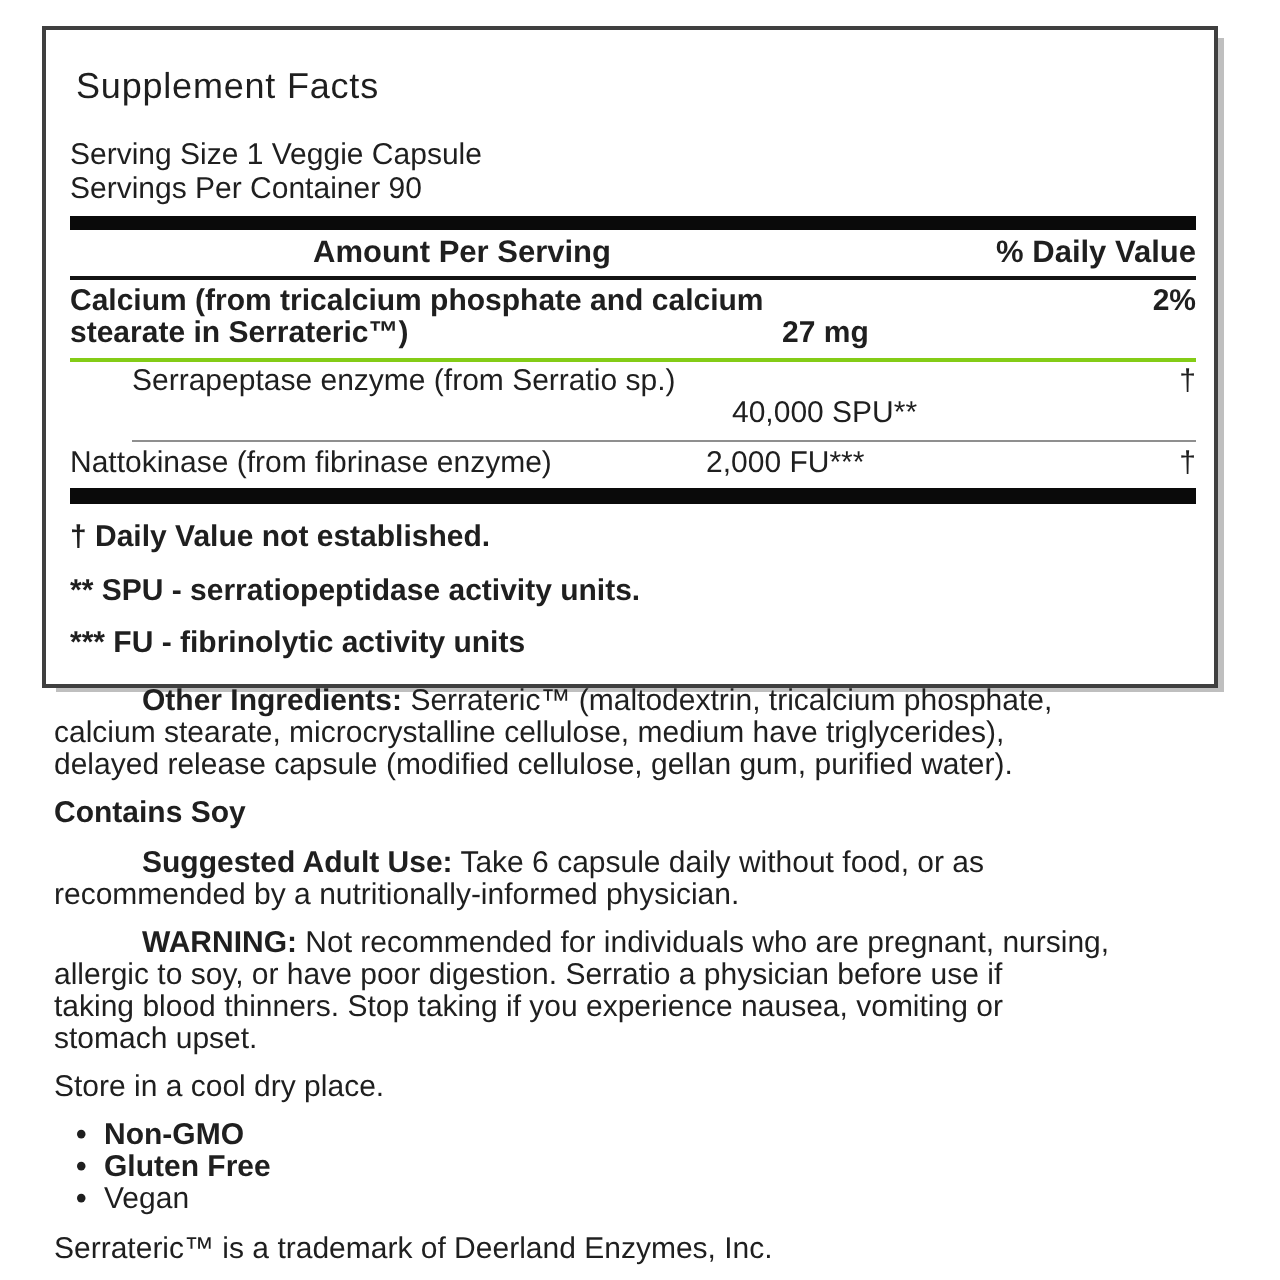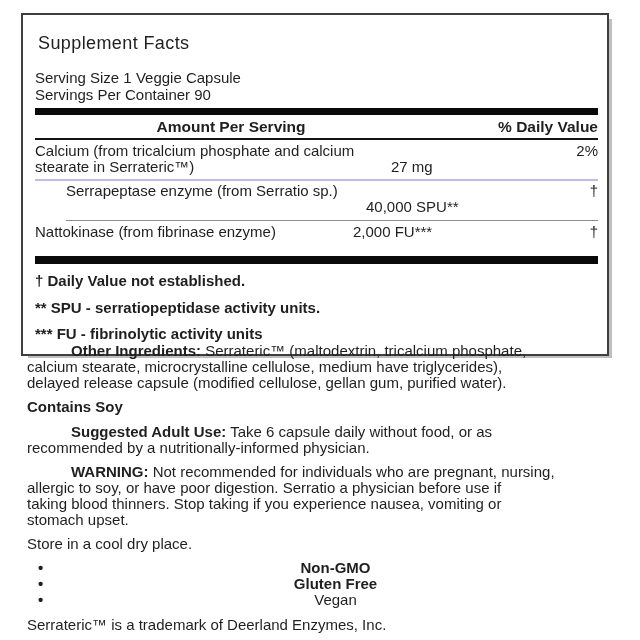--- a/index.html
+++ b/index.html
@@ -35,40 +35,40 @@
     font-weight:bold; font-size:15.5px;
     padding:3px 0 2px;
     border-bottom:2.5px solid #141414;
   }
   .col-header .amt-h { width:392px; text-align:center; }
   .col-header .dv-h { margin-left:auto; }
   .nrow { font-size:15px; line-height:16px; position:relative; }
   .nrow .l1 { display:flex; position:relative; }
   .nrow .l2 { position:relative; height:16px; }
   .nrow .dv { margin-left:auto; text-align:right; }
-  .nrow-1 { padding:3px 0 4px; border-bottom:2px solid #c4b5fd; }
+  .nrow-1 { padding:3px 0 4px; border-bottom:2px solid #84cc16;font-weight:bold; }
   .nrow-2 { padding:2px 0 5px; border-bottom:1.5px solid #8f8f8f;margin-left:31px; }
-  .nrow-3 { padding:3px 0 16px; }
+  .nrow-3 { padding:3px 0 4px; }
   .amt { position:absolute; white-space:nowrap; }
   .amt-calcium { left:356px; top:0; }
   .amt-serrapeptase { left:300px; top:0; }
   .amt-nattokinase { left:318px; top:0; }
   .fn { font-size:15px; line-height:16px; margin-top:10.5px;font-weight:bold; }
   .fn.fn-first { margin-top:9px; }
   
   .info {
     position:absolute; left:27px; top:343px; width:592px;
     font-size:15px; line-height:16px;
   }
   .para { margin:0 0 8px 0; white-space:pre-line; }
   .lead { font-weight:bold;margin-left:44px; }
   .contains { font-weight:bold; margin:0 0 9px 0; }
   .storage { margin:0 0 8px 0; }
   .features { margin:6px 0 9px 0; padding:0; list-style:none; }
-  .feat { padding-left:25px; line-height:16px; position:relative;text-align:center; }
+  .feat { padding-left:25px; line-height:16px; position:relative; }
   .feat::before {
     content:"\2022";
     position:absolute; left:25px; transform:translateX(-14px);
     font-weight:bold;
   }
   .feat.bold { font-weight:bold; }
   .trademark { margin-top:0; }
 </style>
 </head>
 <body>

